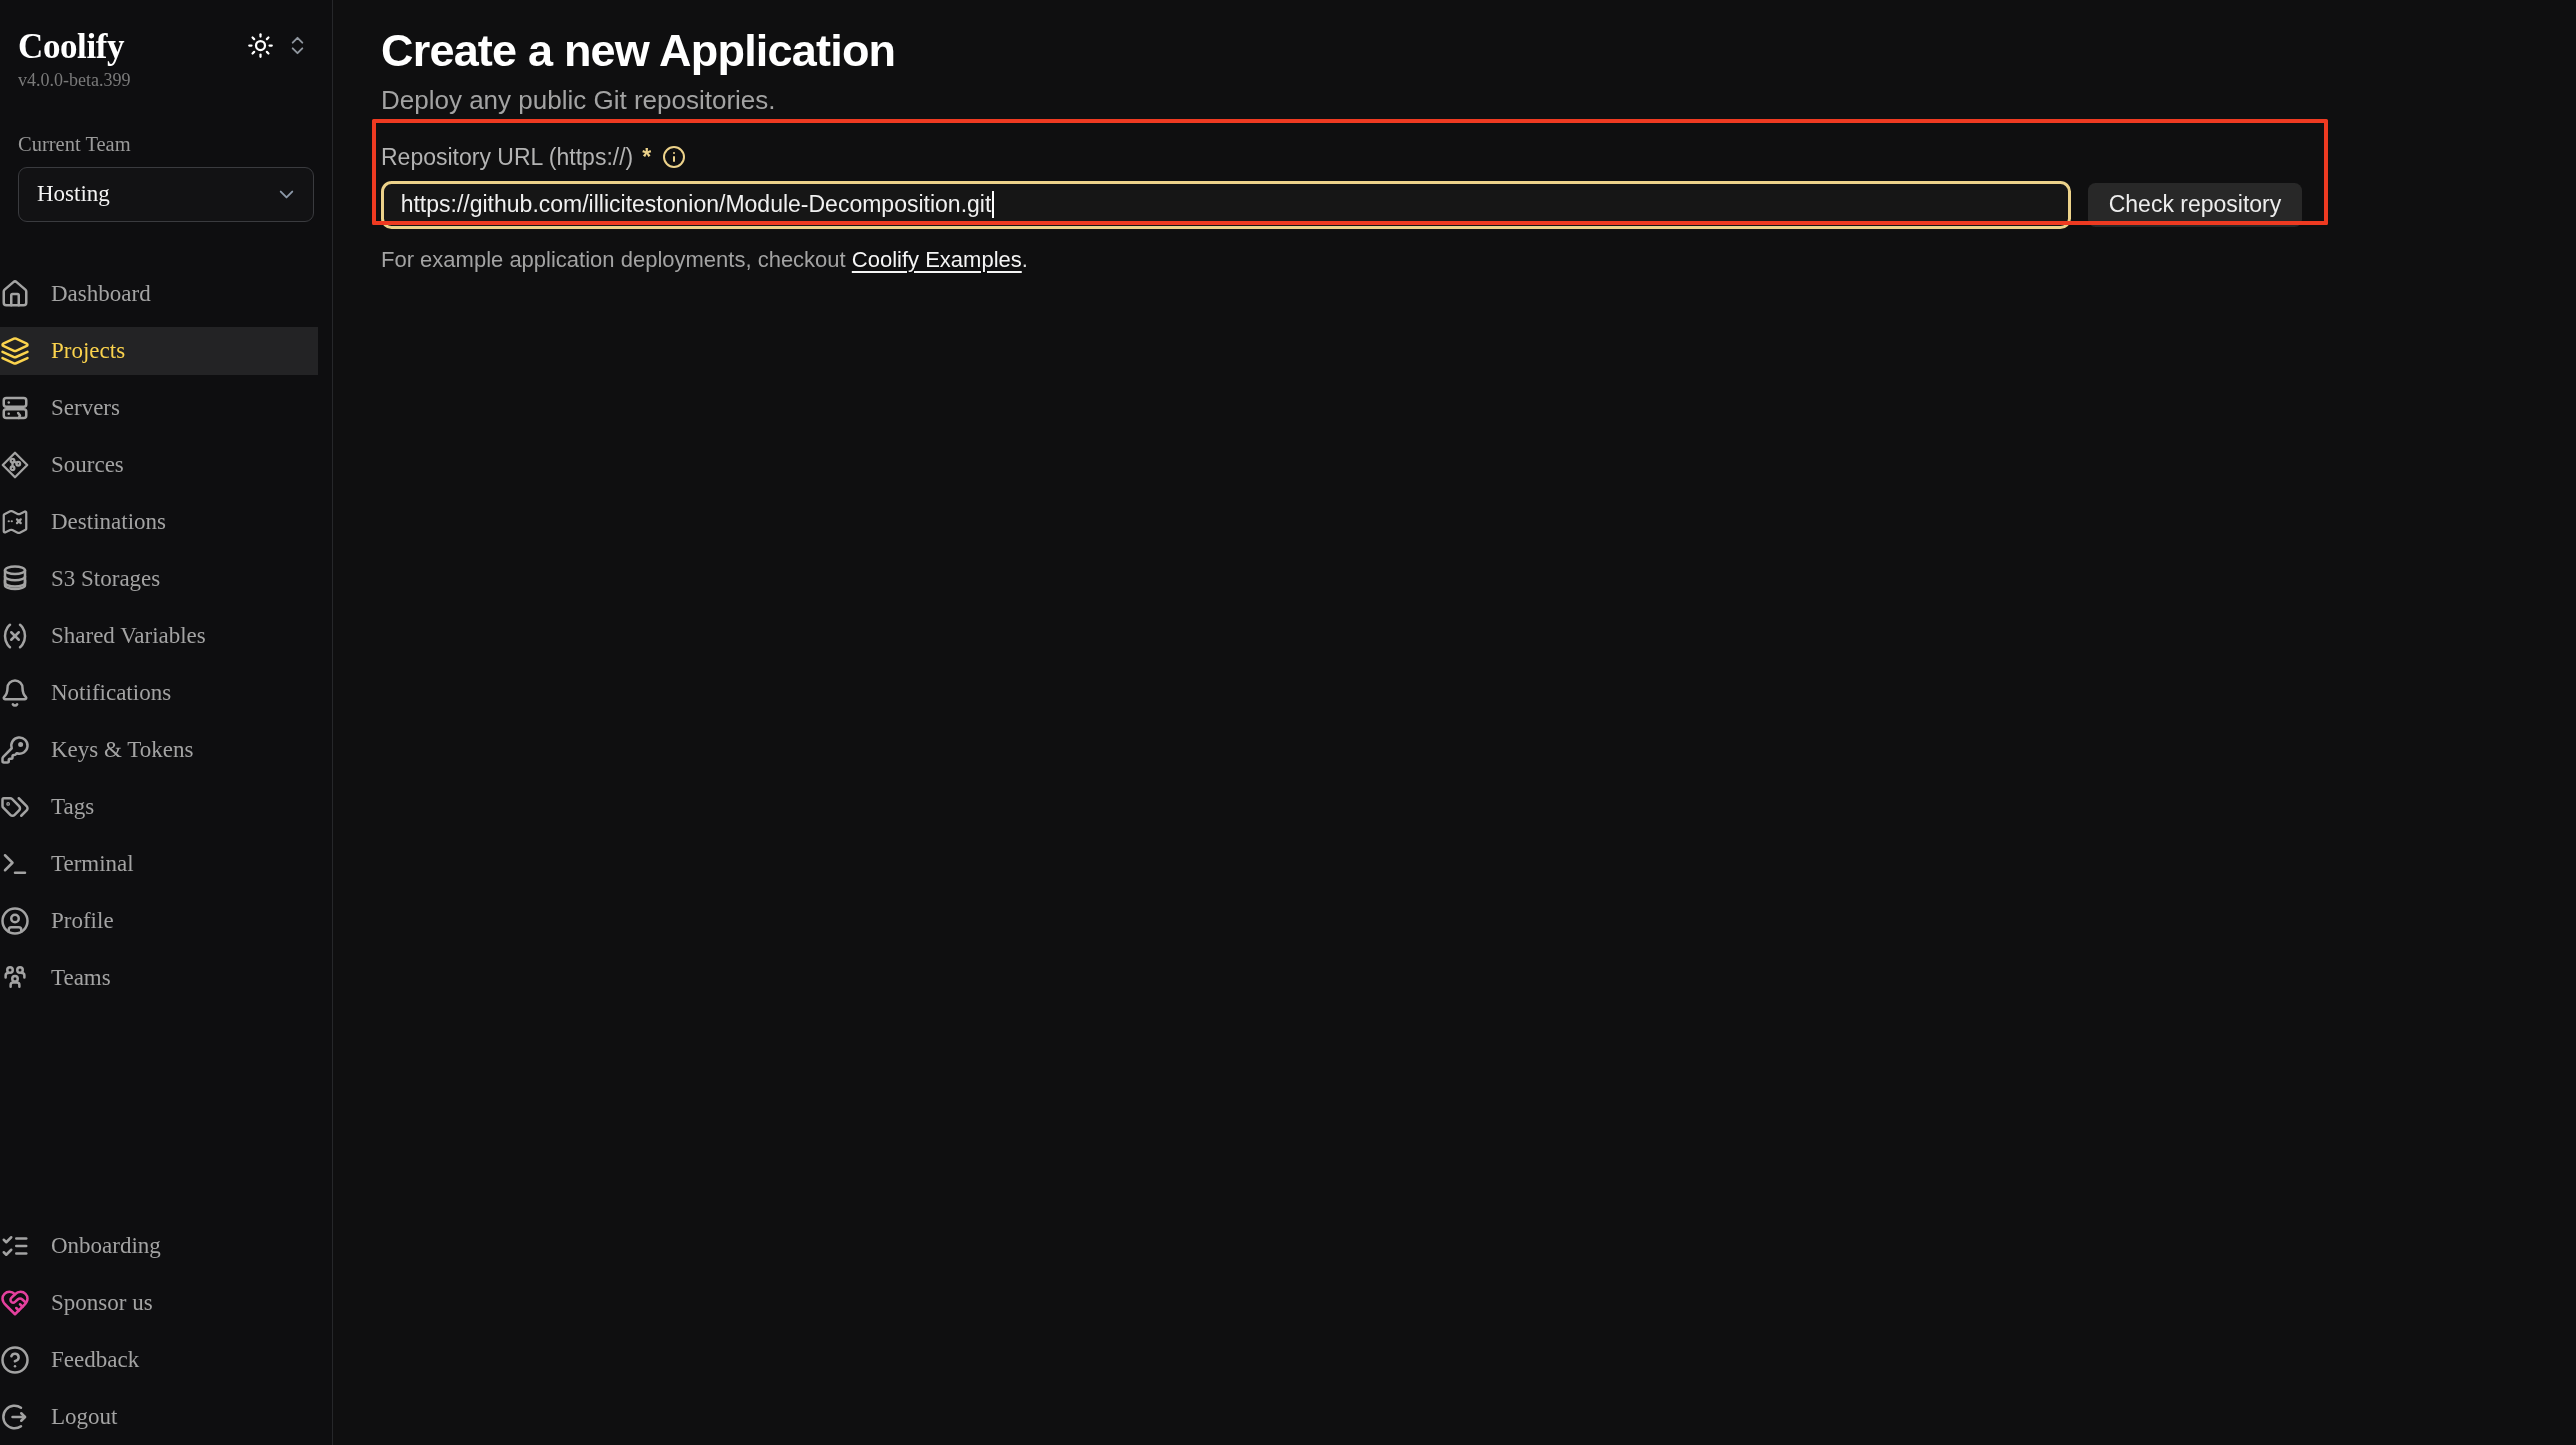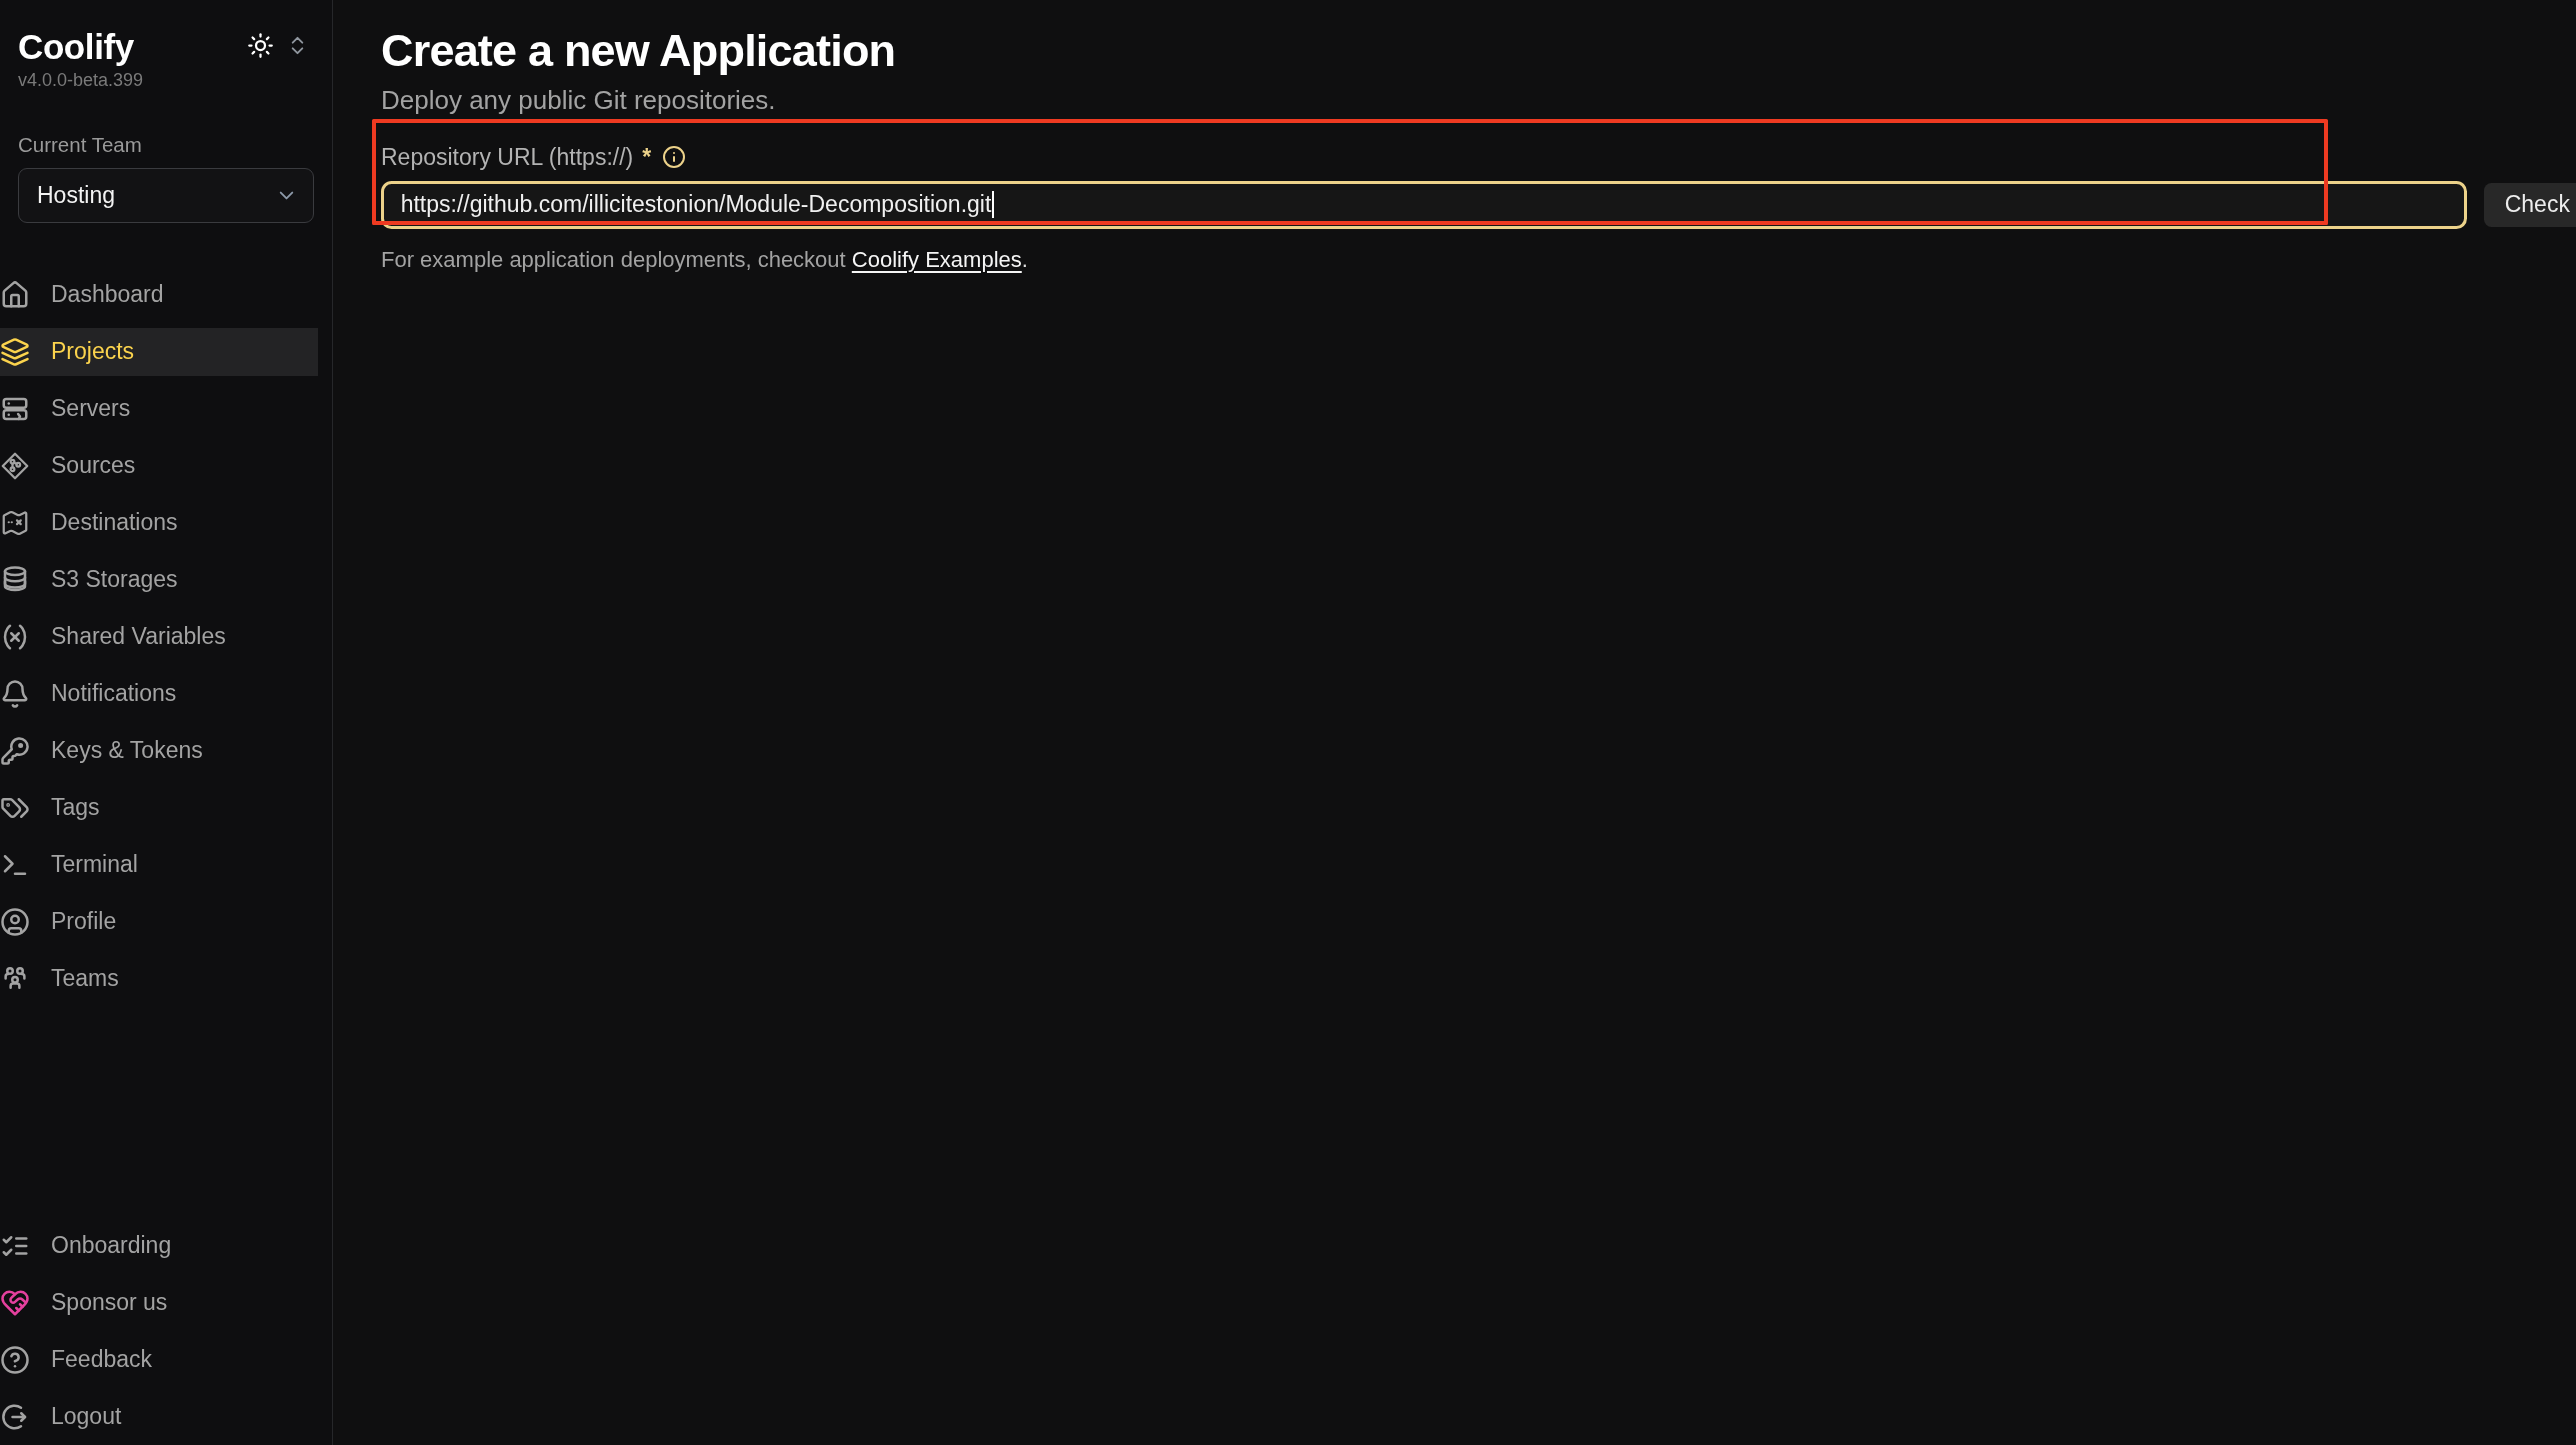--- a/index.html
+++ b/index.html
@@ -11,21 +11,21 @@
     display:flex;
     overflow:hidden;
   }
   svg { display:block; }
 
   
   .sidebar {
     width:333px; min-width:333px; height:1446px;
     background:#0e0e10;
     border-right:1.5px solid #26272a;
-    display:flex; flex-direction:column;
+    display:flex; flex-direction:column;font-family:Liberation Serif, serif;
   }
   .sidebar-header { padding:26px 23px 0 18px; }
   .logo-row { display:flex; justify-content:space-between; align-items:flex-start; }
   .logo { font-size:35px; font-weight:bold; color:#ffffff; letter-spacing:-0.4px; line-height:41px; }
   .header-icons { display:flex; align-items:center; gap:12px; margin-top:6px; }
   .icon-btn { color:#ffffff; cursor:pointer; }
   .icon-btn.dim { color:#8f969e; }
   .version { margin-top:3px; font-size:18px; color:#7a7a7a; }
 
   .team-section { padding:42px 18px 0 18px; }
@@ -57,21 +57,21 @@
   .page-subtitle { margin-top:10.6px; font-size:26px; color:#a3a3a3; }
 
   .form-area { margin-top:27px; }
   .field-label-row { display:flex; align-items:center; gap:9px; height:29px; }
   .field-label { font-size:23px; color:#b3b3b3; }
   .required { font-size:23px; color:#ecd28a; font-weight:bold; }
   .info-icon { color:#ecd28a; margin-left:1.5px; }
 
   .input-row { margin-top:9px; display:flex; align-items:center; }
   .text-input {
-    width:2086px; height:48px;
+    width:1690px; height:48px;
     border:3px solid #ecd28a; border-radius:10.6px;
     background:#161616; color:#f0f0f0;
     display:flex; align-items:center;
     padding:0 16.7px; font-size:23px; cursor:text;
     white-space:nowrap; overflow:hidden;
   }
   .caret { display:inline-block; width:2.3px; height:27px; background:#ffffff; margin-left:0.8px; }
   .check-btn {
     margin-left:16.7px; height:44px; padding:0 21px;
     background:#282828; border:none; border-radius:7.6px;

